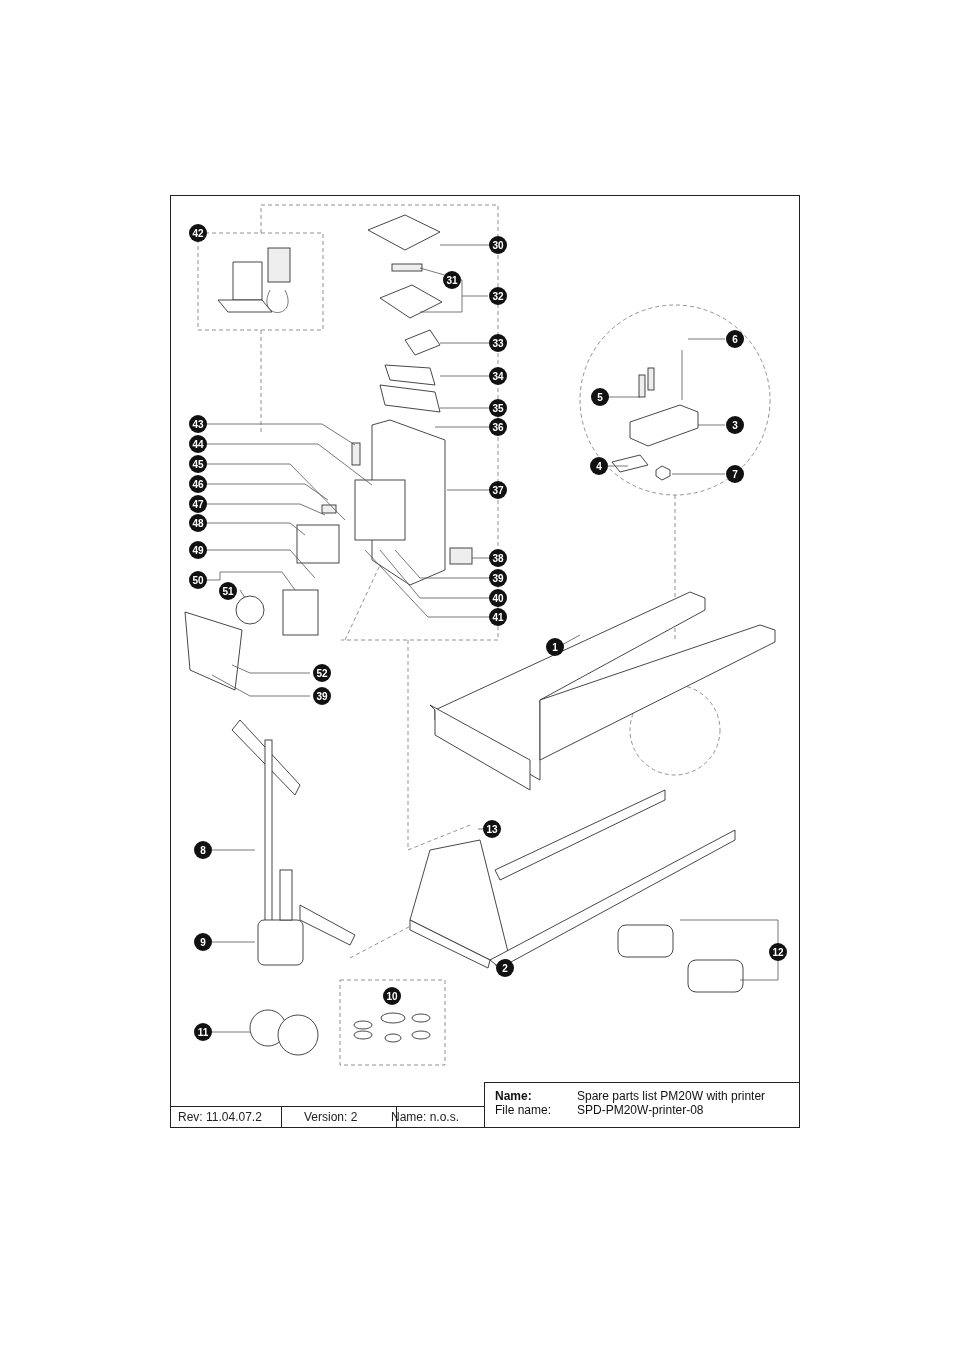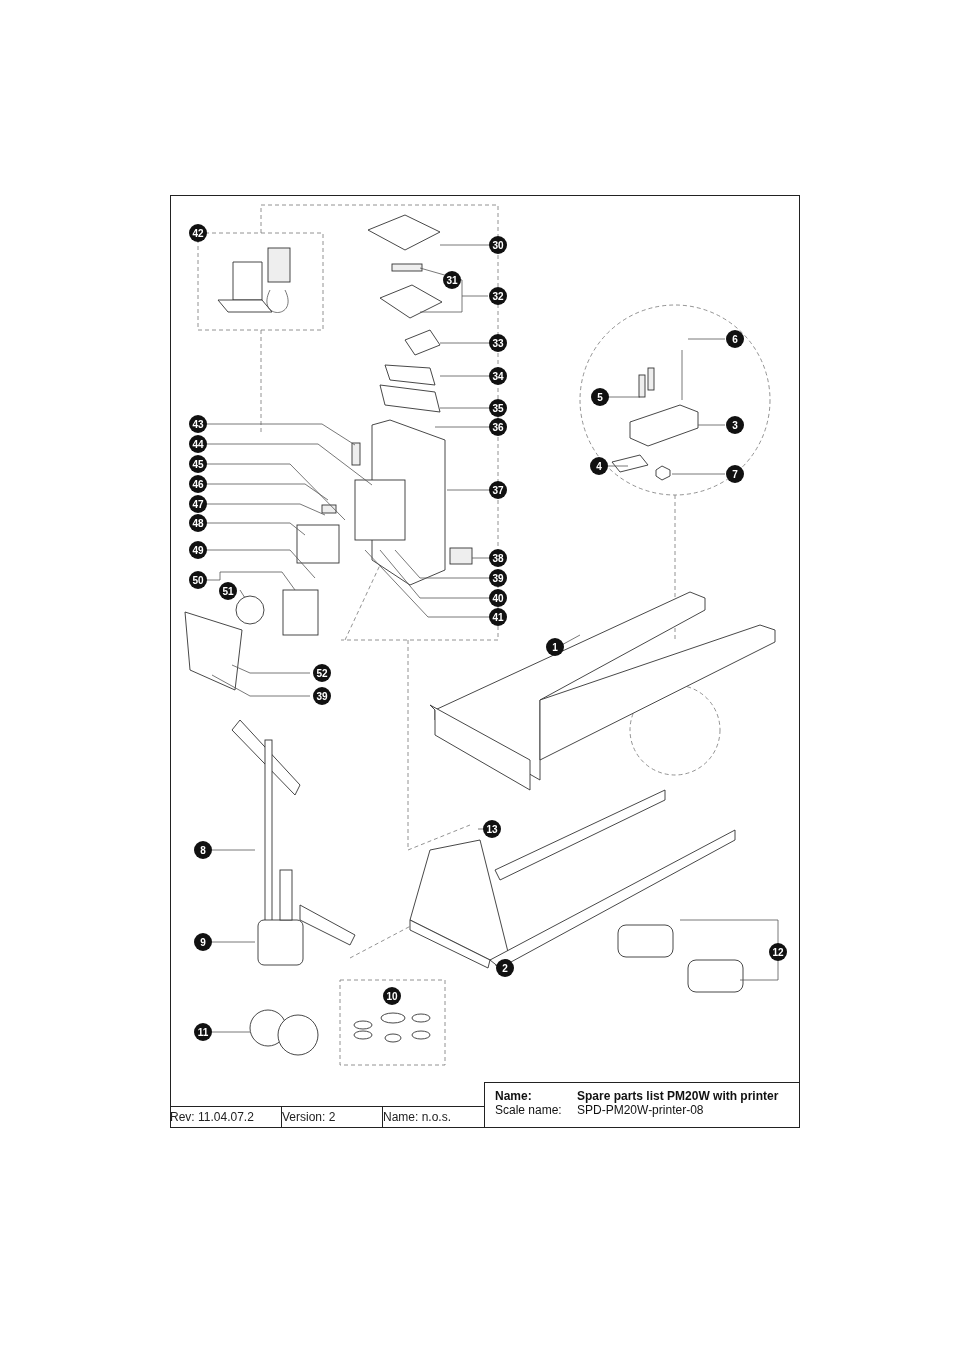--- a/index.html
+++ b/index.html
@@ -6,21 +6,21 @@
   body{width:954px;height:1350px;position:relative;overflow:hidden;font-family:"Liberation Sans",sans-serif;}
   #frame{position:absolute;left:170px;top:195px;width:630px;height:933px;border:1.5px solid #222;box-sizing:border-box;}
   #art{position:absolute;left:0;top:0;width:954px;height:1350px;}
   .callout circle{fill:#111;}
   .callout text{fill:#fff;font-family:"Liberation Sans",sans-serif;font-weight:bold;font-size:10px;text-anchor:middle;dominant-baseline:central;}
   .leader{stroke:#555;stroke-width:0.8;fill:none;}
   .dash{stroke:#777;stroke-width:0.8;fill:none;stroke-dasharray:4 3;}
   .part{stroke:#333;stroke-width:0.9;fill:#fff;}
   .partg{stroke:#333;stroke-width:0.9;fill:#eee;}
   .tb{position:absolute;border:1.2px solid #222;box-sizing:border-box;font-size:12px;color:#111;padding-left:36px;}
-  .tbcell{position:absolute;top:1107px;height:21px;border-right:1.2px solid #222;box-sizing:border-box;font-size:12px;line-height:21px;color:#222;}
+  .tbcell{position:absolute;top:1107px;height:21px;border-right:1.2px solid #222;box-sizing:border-box;font-size:12px;line-height:21px;padding-left:8px;color:#222;}
 </style>
 </head>
 <body>
 
 <div id="frame"></div>
 
 <svg id="art" viewBox="0 0 954 1350">
 
   <g>
     <rect class="dash" x="198" y="233" width="125" height="97"></rect>
@@ -292,20 +292,20 @@
       <text x="322" y="673">52</text>
     </g>
   <g class="callout">
       <circle cx="322" cy="696" r="9"></circle>
       <text x="322" y="696">39</text>
     </g>
 </svg>
 
 <div class="tb" style="left:484px;top:1082px;width:316px;height:46px;">
   <span style="position:absolute;left:10px;top:6px;font-weight:bold;">Name:</span>
-  <span style="position:absolute;left:92px;top:6px;font-weight:bold;">Spare parts list PM20W with printer</span>
-  <span style="position:absolute;left:10px;top:20px;">Scale name:</span>
+  <span style="position:absolute;left:92px;top:6px;font-weight:normal;">Spare parts list PM20W with printer</span>
+  <span style="position:absolute;left:10px;top:20px;">File name:</span>
   <span style="position:absolute;left:92px;top:20px;">SPD-PM20W-printer-08</span>
 </div>
 <div style="position:absolute;left:170px;top:1106px;width:315px;border-top:1.2px solid #222;"></div>
 <div class="tbcell" style="left:170px;width:112px;">Rev: 11.04.07.2</div>
-<div class="tbcell" style="left:282px;width:101px;">Version: 2</div>
+<div class="tbcell" style="left:296px;width:101px;">Version: 2</div>
 <div class="tbcell" style="left:383px;width:102px;border-right:none;">Name: n.o.s.</div>
 
 </body></html>

